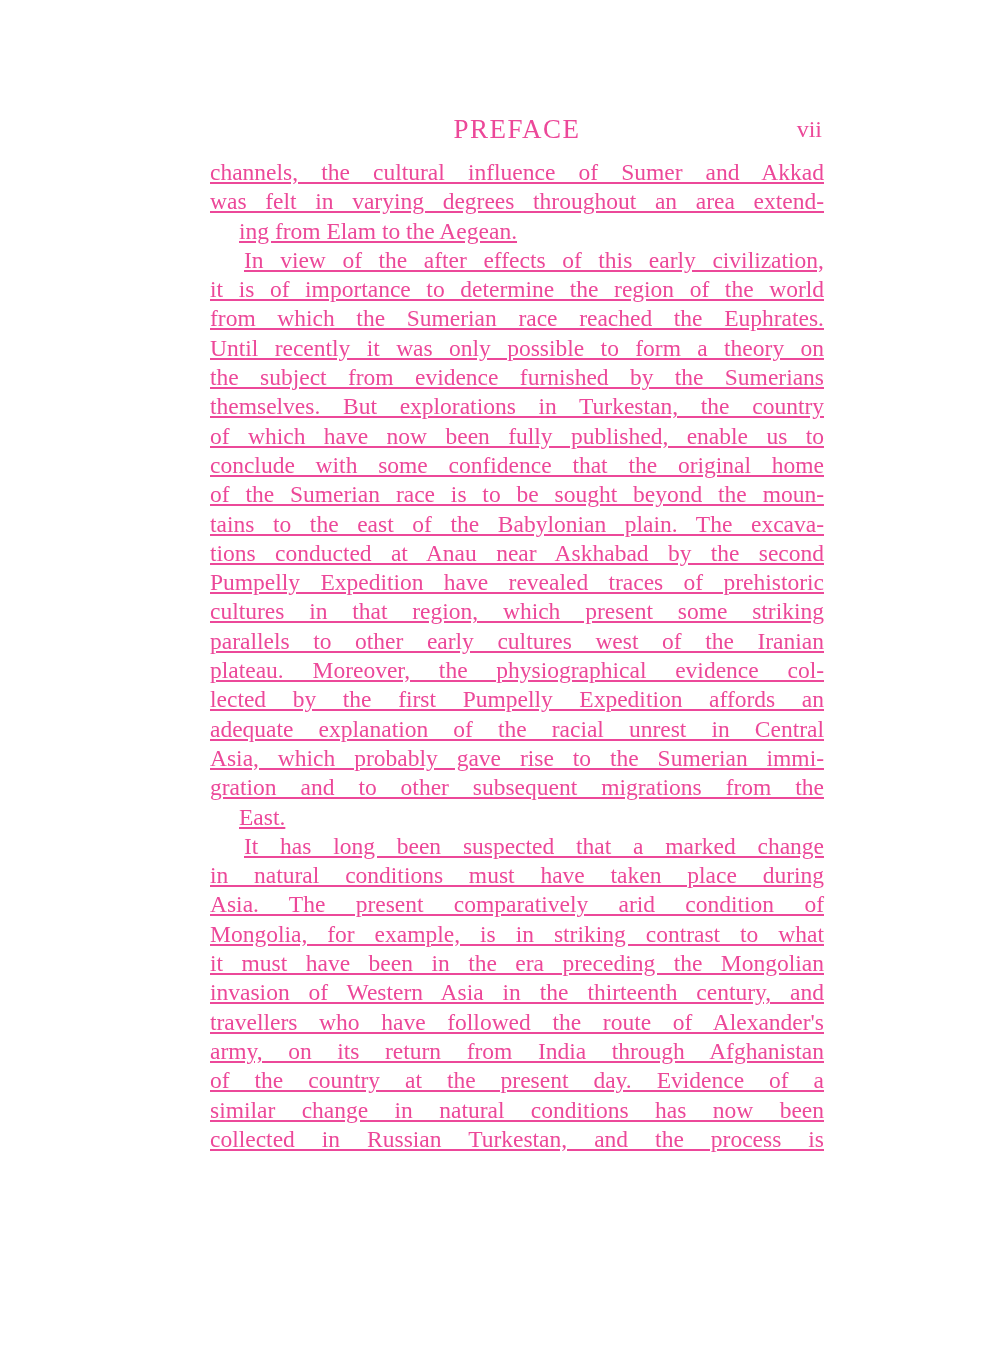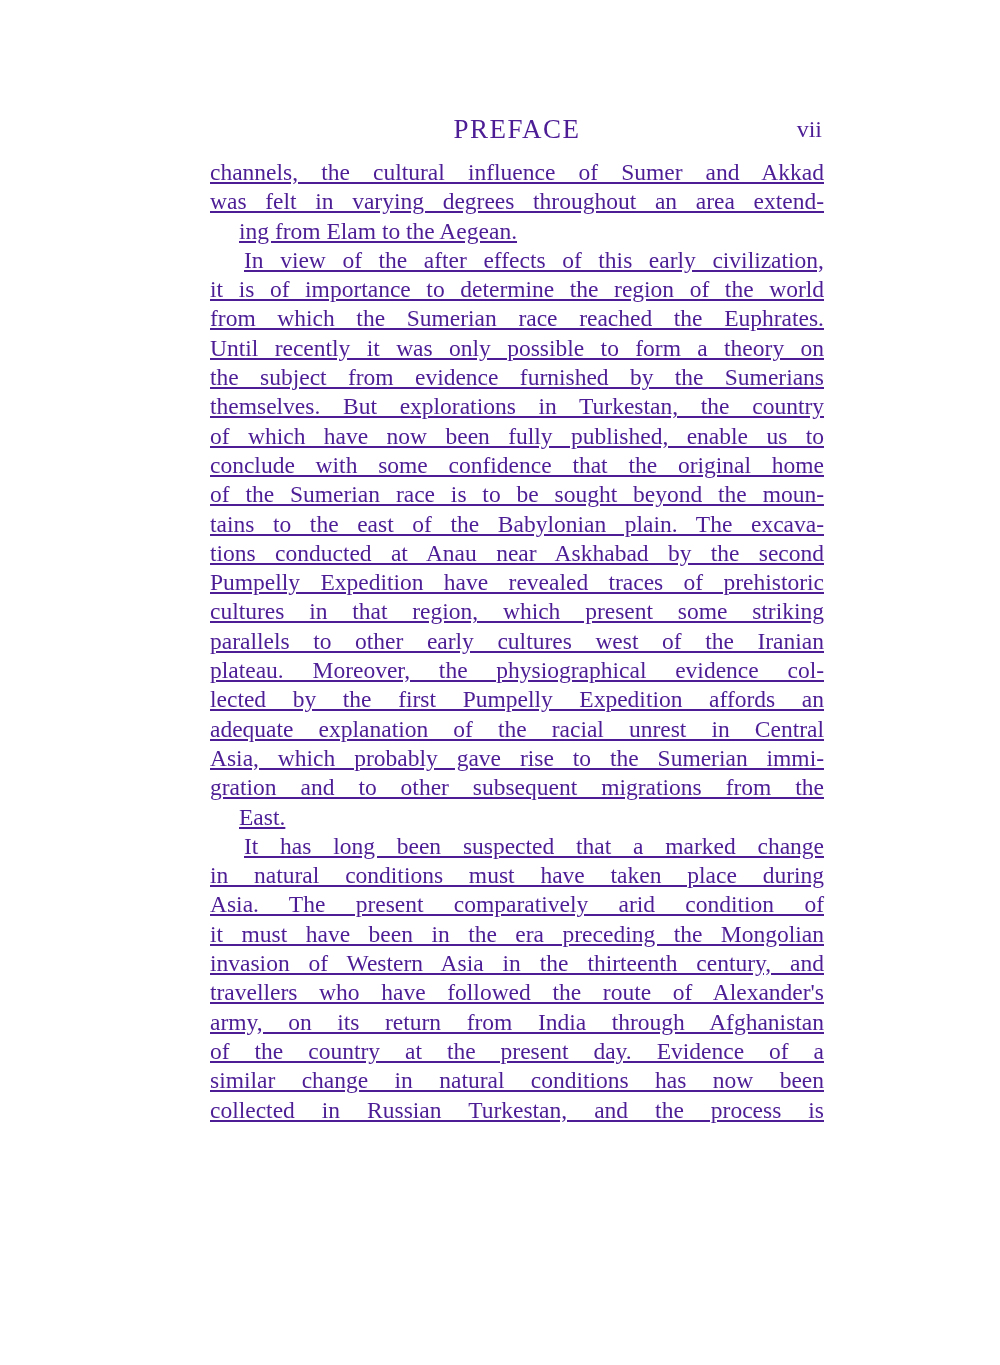--- a/index.html
+++ b/index.html
@@ -1,20 +1,20 @@
 <!DOCTYPE html>
 <html><head>
 <meta charset="utf-8">
 <style>
   html, body { margin: 0; padding: 0; background: #ffffff; }
   body { width: 1000px; height: 1365px; position: relative; overflow: hidden; }
   .page {
     position: absolute; left: 210px; top: 112px; width: 614px;
     font-family: "Liberation Serif", "DejaVu Serif", serif;
-    color: #4c1d95;
+    color: #ec4899;
   }
   .header { position: relative; height: 46px; }
   .header-title {
     position: absolute; left: 0; right: 0; text-align: center;
     font-size: 27px; letter-spacing: 1.5px; top: 2px;
   }
   .header-folio { position: absolute; right: 2px; top: 4px; font-size: 24px; font-family: Liberation Serif, serif; }
   .line {
     display: block; font-size: 23.5px; line-height: 29.3px; height: 29.3px;
     text-align: justify; text-align-last: justify; white-space: nowrap; text-decoration: underline;
@@ -58,20 +58,21 @@
     <span class="line">adequate explanation of the racial unrest in Central</span>
     <span class="line">Asia, which probably gave rise to the Sumerian immi-</span>
     <span class="line">gration and to other subsequent migrations from the</span>
     <span class="line last">East.</span>
   </div>
 
   <div class="para">
     <span class="line indent">It has long been suspected that a marked change</span>
     <span class="line">in natural conditions must have taken place during</span>
     <span class="line">Asia. The present comparatively arid condition of</span>
+    <span class="line">Mongolia, for example, is in striking contrast to what</span>
     <span class="line">it must have been in the era preceding the Mongolian</span>
     <span class="line">invasion of Western Asia in the thirteenth century, and</span>
     <span class="line">travellers who have followed the route of Alexander's</span>
     <span class="line">army, on its return from India through Afghanistan</span>
     <span class="line">of the country at the present day. Evidence of a</span>
     <span class="line">similar change in natural conditions has now been</span>
     <span class="line">collected in Russian Turkestan, and the process is</span>
   </div>
 </div>
 

